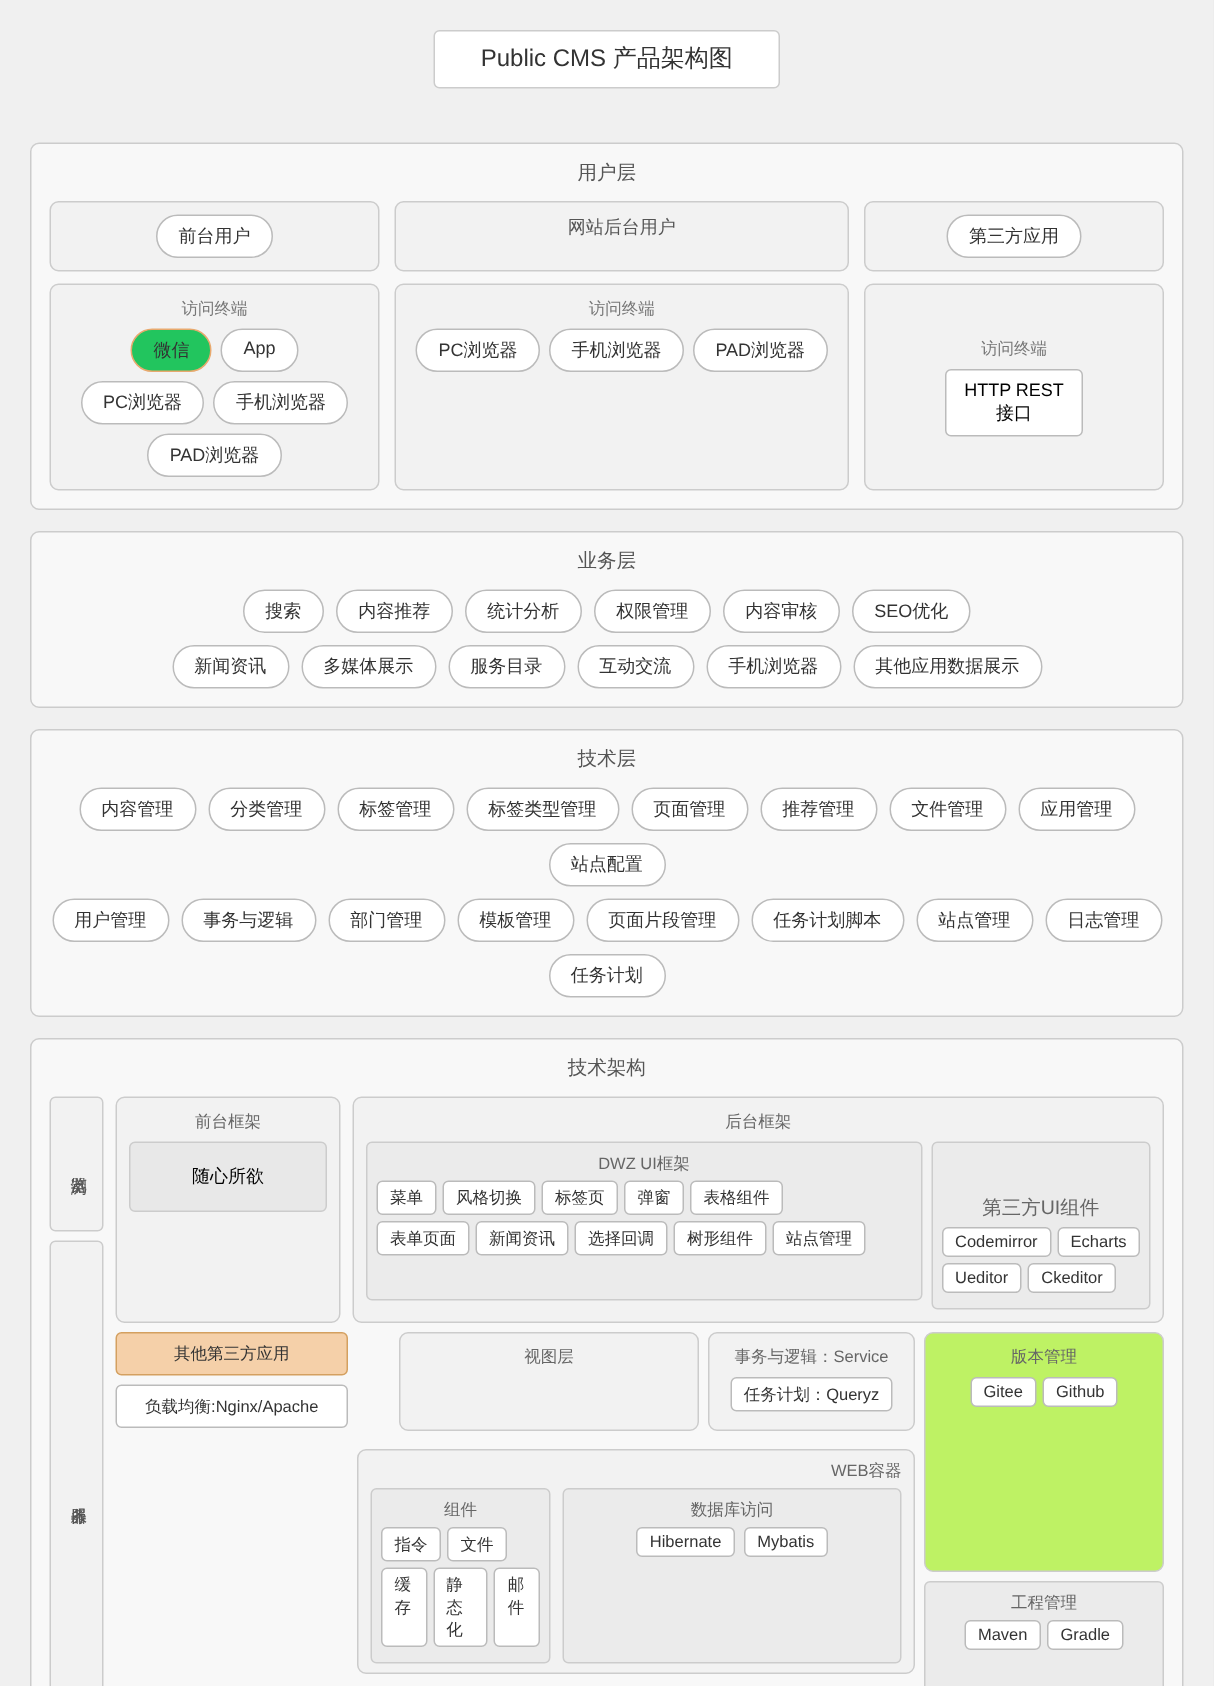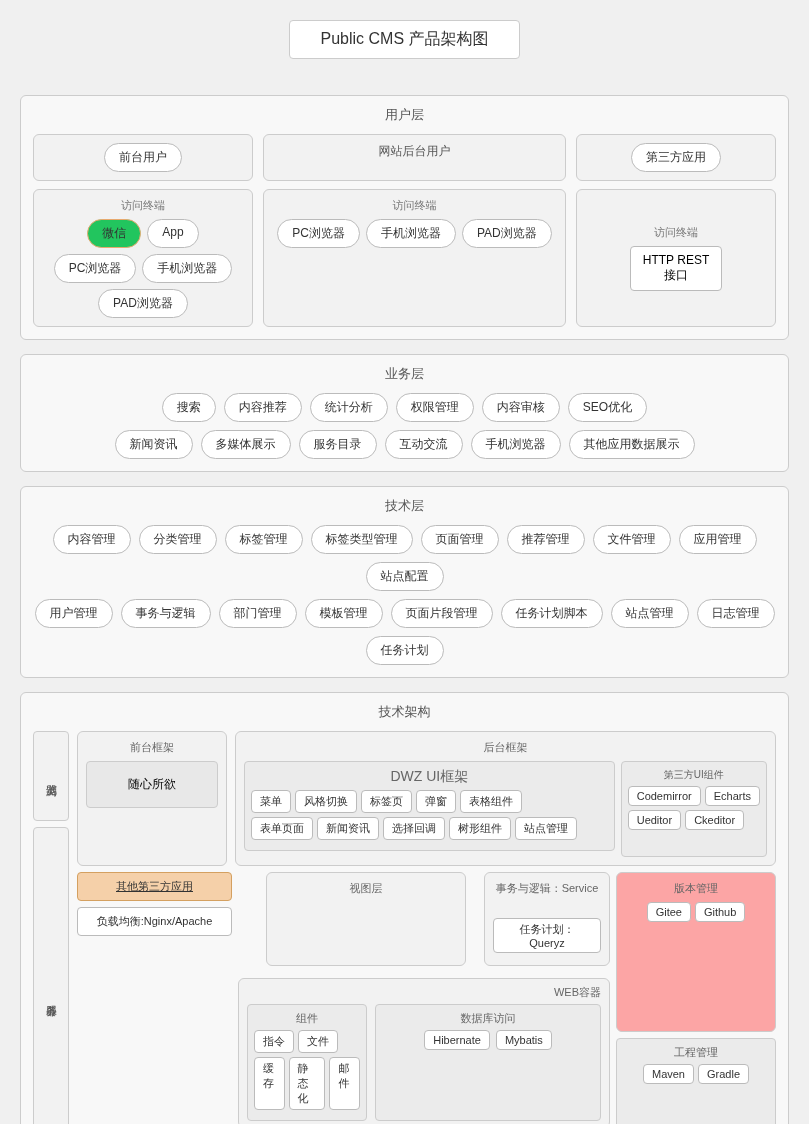--- a/index.html
+++ b/index.html
@@ -178,29 +178,29 @@
     }
     .frame-title { font-size: 11px; color: #666; text-align: center; margin-bottom: 6px; }
 
     .dwz-frame {
       border: 1px solid #ccc;
       border-radius: 4px;
       background: #ebebeb;
       padding: 6px;
       margin-bottom: 6px;
     }
-    .dwz-title { font-size: 14px; color: #666; text-align: center; margin-bottom: 4px; }
+    .dwz-title { font-size: 11px; color: #666; text-align: center; margin-bottom: 4px; }
 
     .third-ui-frame {
       border: 1px solid #ccc;
       border-radius: 4px;
       background: #ebebeb;
       padding: 6px;
     }
-    .third-ui-title { font-size: 10px; color: #666; text-align: center; margin-bottom: 4px; }
+    .third-ui-title { font-size: 13px; color: #666; text-align: center; margin-bottom: 4px; margin-top: 28px; }
 
     .small-chip {
       border: 1px solid #bbb;
       border-radius: 4px;
       padding: 3px 8px;
       background: white;
       color: #333;
       font-size: 11px;
     }
     .view-frame {
@@ -213,21 +213,21 @@
     .service-frame {
       border: 1px solid #ccc;
       border-radius: 6px;
       background: #f2f2f2;
       padding: 8px;
       flex: 1;
     }
     .version-frame {
       border: 1px solid #ccc;
       border-radius: 6px;
-      background: #fca5a5;
+      background: #bef264;
       padding: 8px;
       flex: 0 0 160px;
     }
 
     
     .web-container {
       border: 1px solid #ccc;
       border-radius: 6px;
       background: #f2f2f2;
       padding: 6px 8px;
@@ -285,21 +285,20 @@
       border-radius: 4px;
       padding: 6px 10px;
       background: white;
       color: #333;
       font-size: 11px;
       text-align: center;
     }
     .side-chip-orange {
       background: #f5d0a9;
       border-color: #d4a060;
-      text-decoration: underline;
     }
 
     .chip-row { display: flex; gap: 4px; justify-content: flex-start; margin-bottom: 4px; }
   </style>
 </head>
 <body>
 
 <div class="page-bg">
 
   <div class="title-wrap">
@@ -459,30 +458,30 @@
         </div>
 
         <div style="display: flex; gap: 6px;">
 
           <div class="left-col-items">
             <div class="side-chip side-chip-orange">其他第三方应用</div>
             <div class="side-chip">负载均衡:Nginx/Apache</div>
           </div>
 
           <div style="flex: 1; display: flex; flex-direction: column; gap: 6px;">
-            <div style="display: flex; gap: 18px; padding-left: 28px;">
+            <div style="display: flex; gap: 6px; padding-left: 28px;">
 
               <div class="view-frame">
                 <div class="frame-title">视图层</div>
               </div>
 
               <div class="service-frame">
                 <div class="frame-title">事务与逻辑：Service</div>
                 <div style="text-align: center; margin-bottom: 4px;">
-                  <div class="small-chip" style="display: inline-block; margin-top: 16px;">任务计划：Queryz</div>
+                  <div class="small-chip" style="display: inline-block;">任务计划：Queryz</div>
                 </div>
               </div>
             </div>
 
             <div class="web-container">
               <div class="web-container-label">WEB容器</div>
               <div class="web-inner-row">
 
                 <div class="component-frame">
                   <div class="component-title">组件</div>

